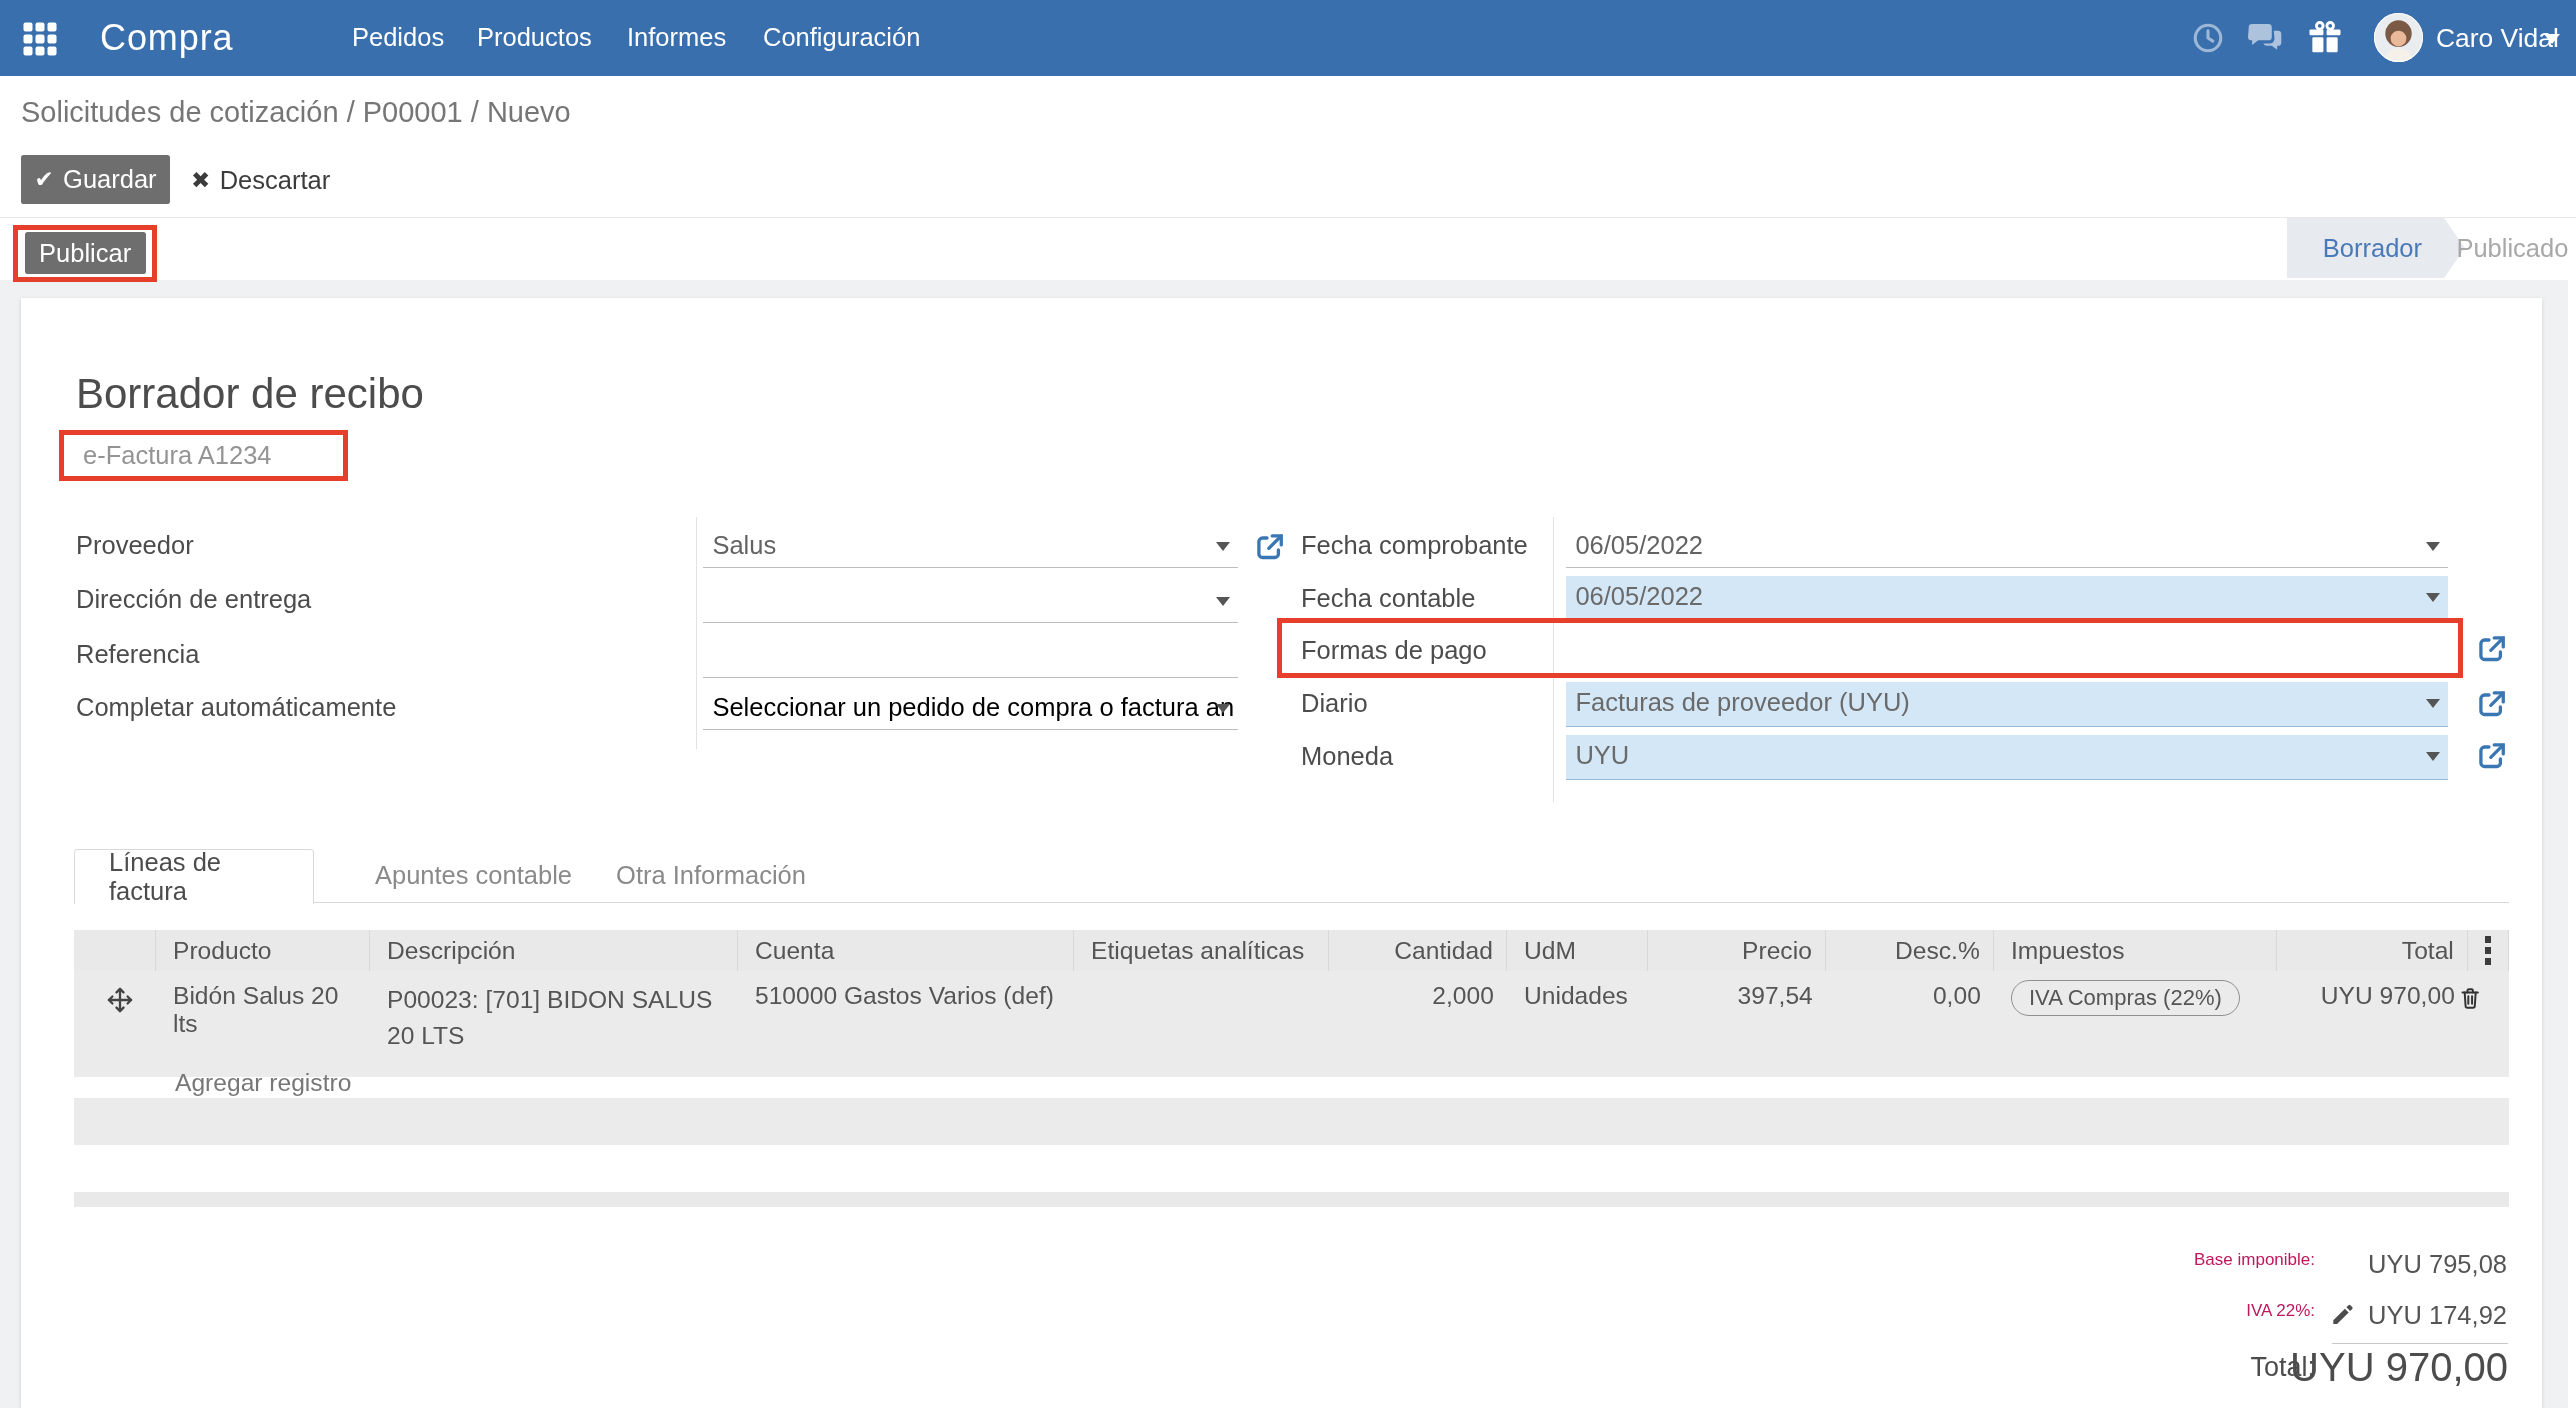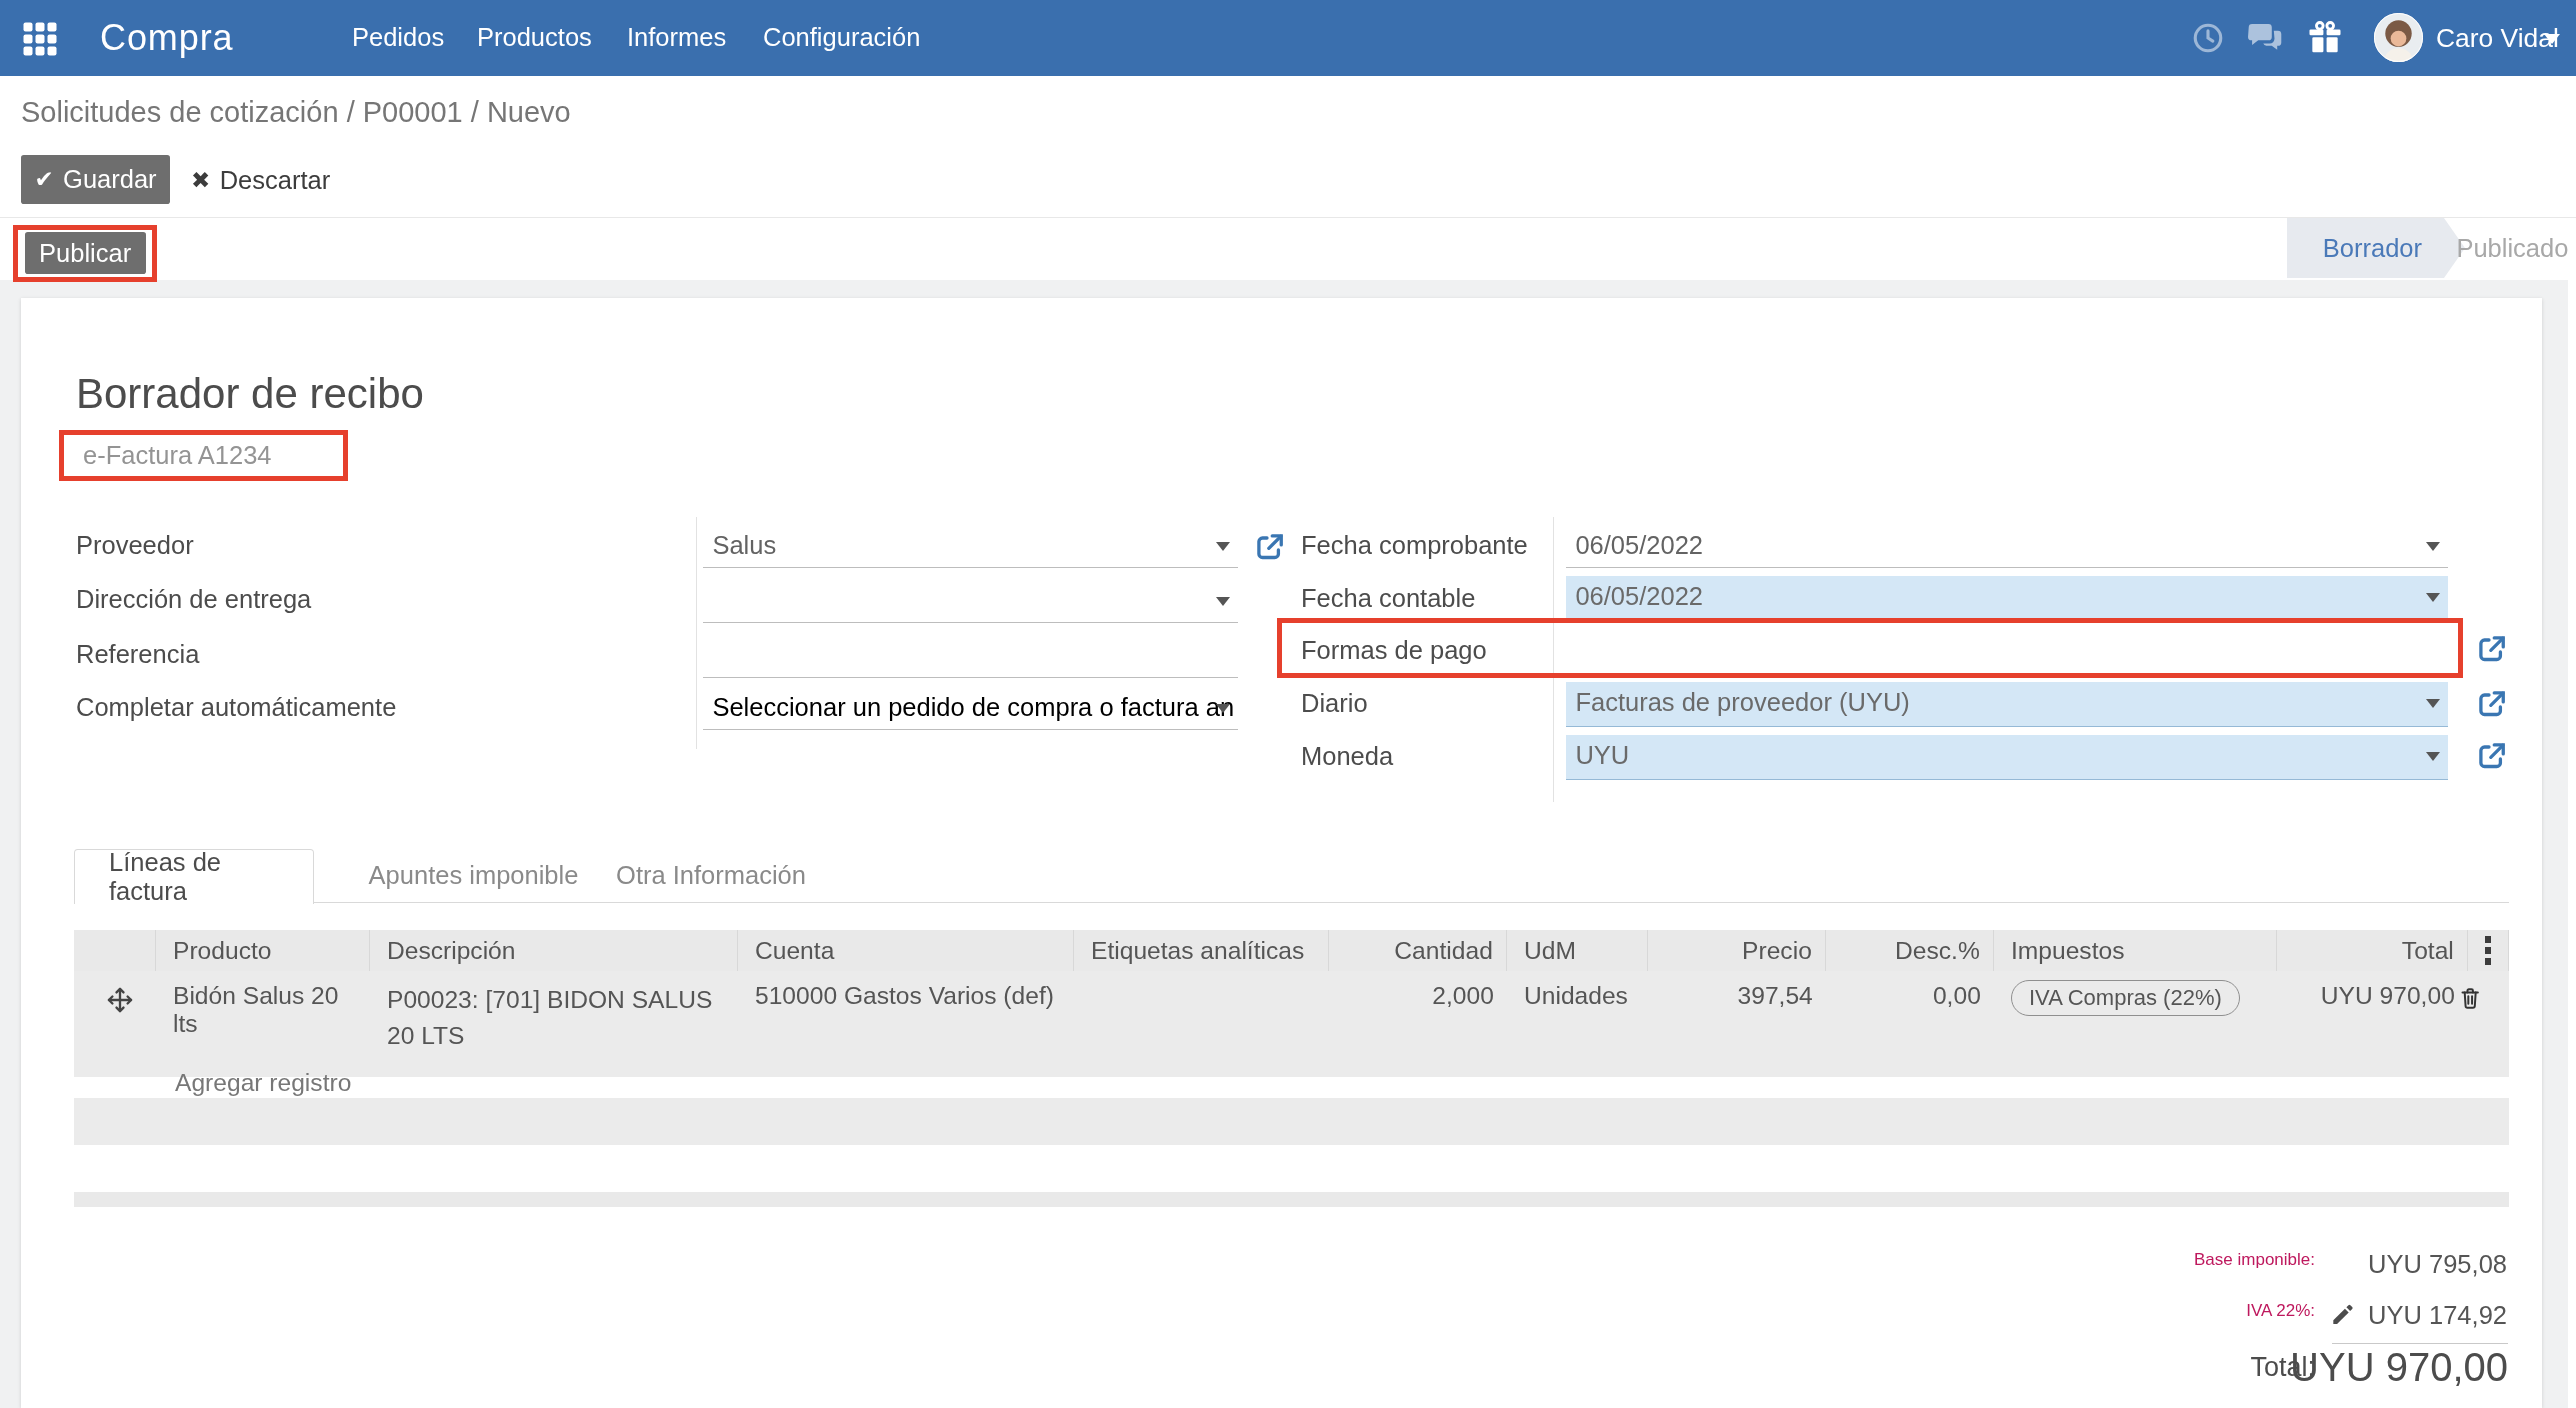--- a/index.html
+++ b/index.html
@@ -267,21 +267,21 @@
       <path d="M13.5 4.6h6v6"></path>
         <path d="M19.2 4.9l-8 8"></path>
     </svg>
   </div>
 
   <div class="tabbar"></div>
   <div class="tab active" style="left:74px;width:240px;box-sizing:border-box;">
     <span>Líneas de factura</span>
   </div>
   <div class="tab" style="left:330px;width:219px;">
-    <span>Apuntes imponible</span>
+    <span>Apuntes contable</span>
   </div>
   <div class="tab" style="left:574px;width:206px;">
     <span>Otra Información</span>
   </div>
   <style>.tab{top:849px;}</style>
 
   <div class="otable">
     <div class="trow thead">
       <div class="cell c1"></div>
       <div class="cell c2">Producto</div>

